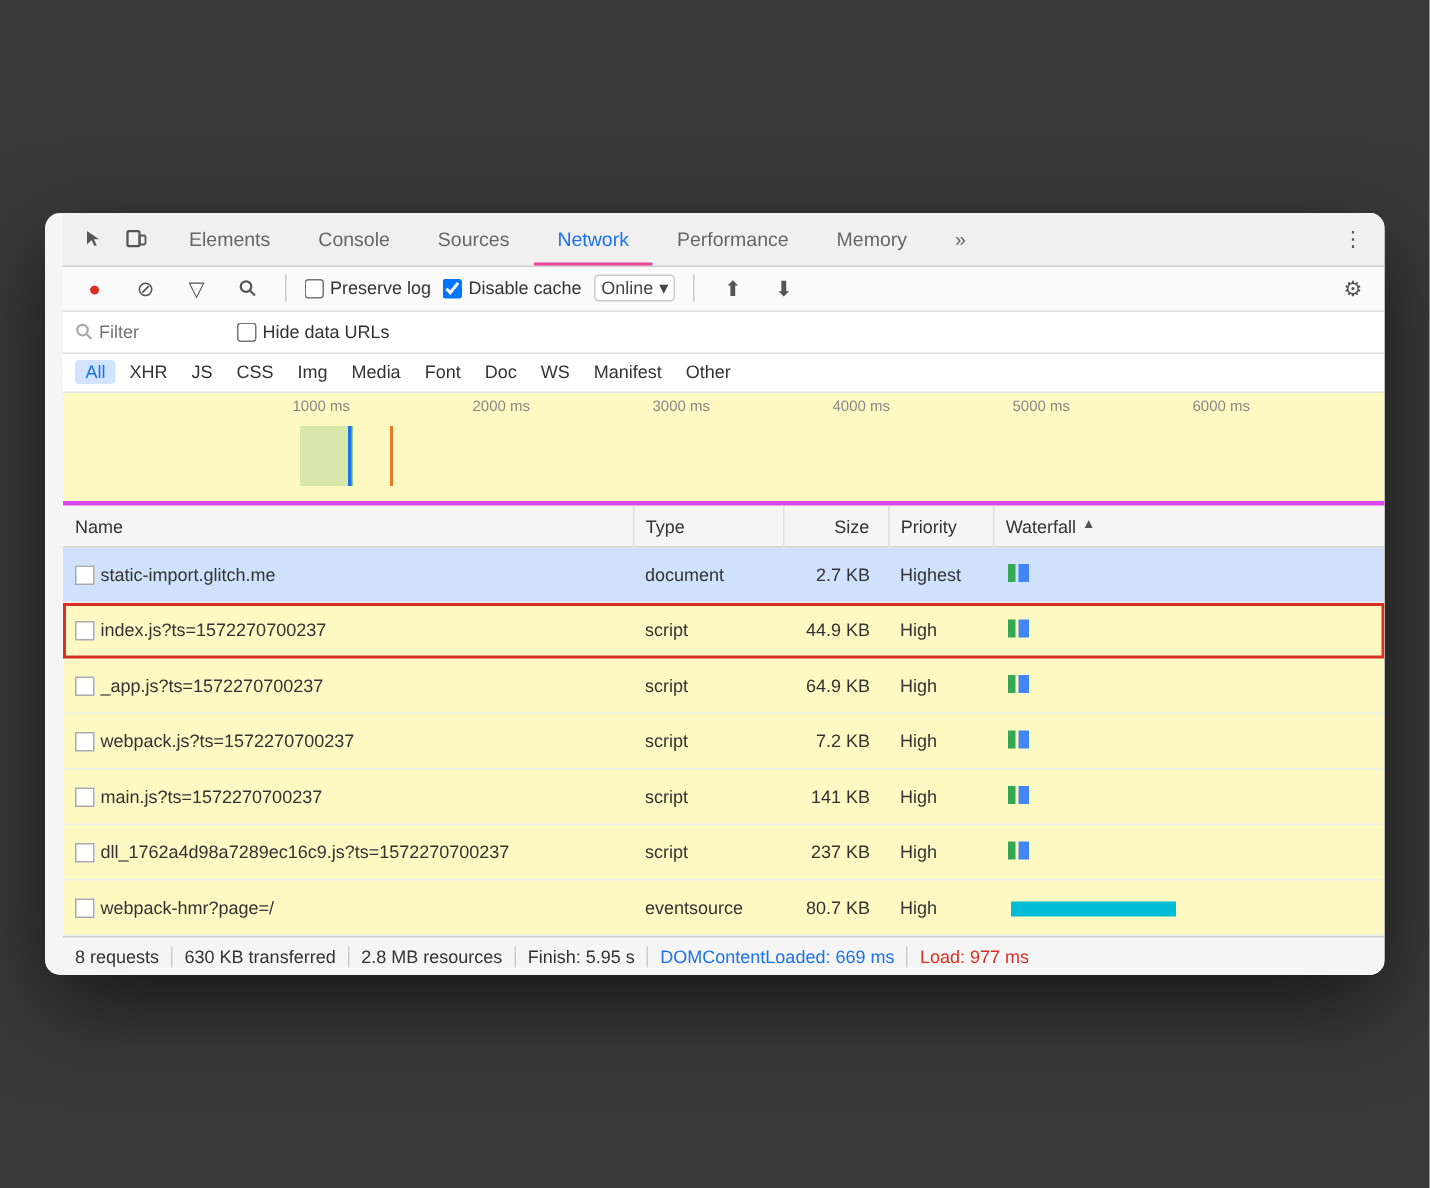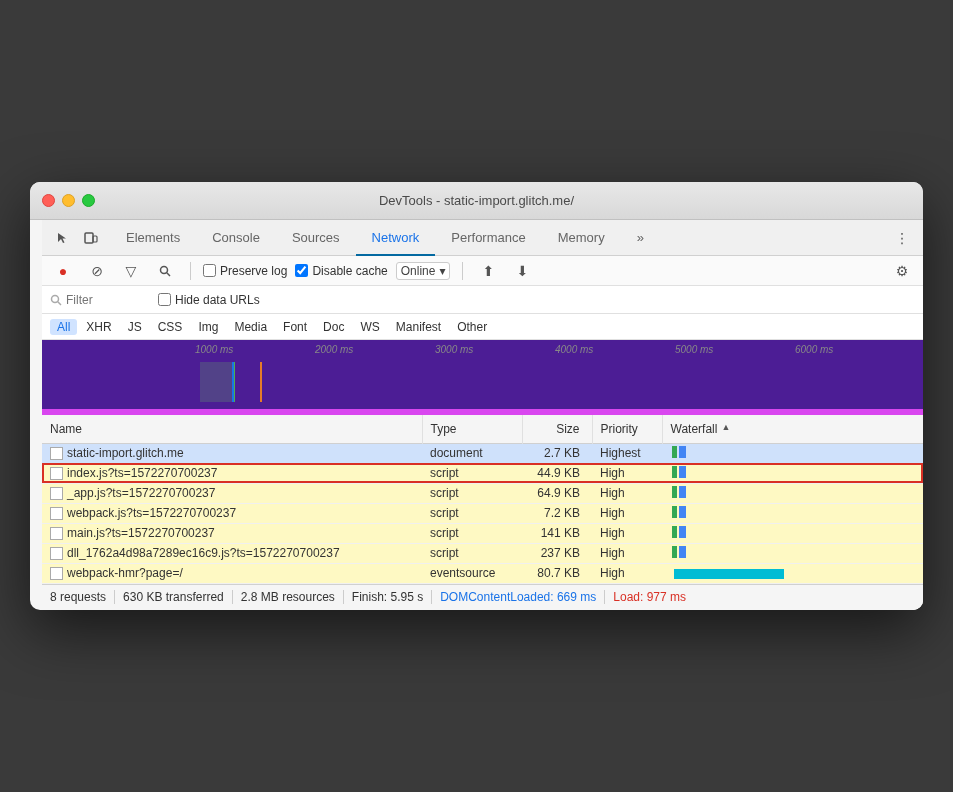--- a/index.html
+++ b/index.html
@@ -68,21 +68,21 @@
       display: flex;
       align-items: center;
       font-size: 13px;
       color: #666;
       cursor: pointer;
       border-bottom: 2px solid transparent;
       white-space: nowrap;
     }
     .tab.active {
       color: #1a73e8;
-      border-bottom: 2px solid #0369a1;
+      border-bottom: 2px solid #ec4899;
     }
     .icon-btn {
       width: 26px;
       height: 26px;
       display: flex;
       align-items: center;
       justify-content: center;
       border-radius: 3px;
       cursor: pointer;
       font-size: 14px;
@@ -155,27 +155,26 @@
       cursor: pointer;
       border-radius: 3px;
       border: none;
       background: transparent;
     }
     .type-btn.active {
       background: #d0e3ff;
       color: #1a73e8;
     }
     .timeline-section {
-      background: #4c1d95;
-      border-bottom: 6px solid #d946ef;
+      background: #fef9c3;
+      border-bottom: 3px solid #d946ef;
       height: 75px;
       padding: 0 8px;
       position: relative;
       overflow: hidden;
-      font-style: italic;
     }
     .timeline-labels {
       display: flex;
       padding: 4px 0 2px 145px;
       font-size: 10px;
       color: #888;
     }
     .timeline-label { flex: 1; }
     .table-container {
       flex: 1;
@@ -195,21 +194,21 @@
     thead th {
       text-align: left;
       padding: 0 8px;
       font-weight: 500;
       color: #333;
       font-size: 12px;
       white-space: nowrap;
       border-right: 1px solid #e0e0e0;
     }
     tbody tr {
-      height: 20px;
+      height: 37px;
       border-bottom: 1px solid #f0f0f0;
     }
     tbody tr.selected { background: #cfe1fb; }
     tbody tr.highlighted {
       outline: 2px solid #d93025;
       outline-offset: -2px;
     }
     tbody td {
       padding: 0 8px;
       white-space: nowrap;
@@ -252,28 +251,20 @@
       display: flex;
       align-items: flex-start;
       gap: 4px;
     }
   </style>
 </head>
 <body>
 
 <div class="window">
 
-  <div class="titlebar">
-    <div class="traffic-lights">
-      <div class="traffic-light tl-red"></div>
-      <div class="traffic-light tl-yellow"></div>
-      <div class="traffic-light tl-green"></div>
-    </div>
-    <span class="titlebar-title">DevTools - static-import.glitch.me/</span>
-  </div>
 
   <div class="devtools-body">
 
     <div class="toolbar-top">
       <button class="icon-btn" title="Select element">
         <svg width="14" height="14" viewBox="0 0 14 14">
             <path d="M2 2 L2 11 L5 8 L7 12 L8.5 11.5 L6.5 7.5 L10 7.5 Z" fill="#555"></path>
           </svg>
       </button>
       <button class="icon-btn" title="Toggle device toolbar">

